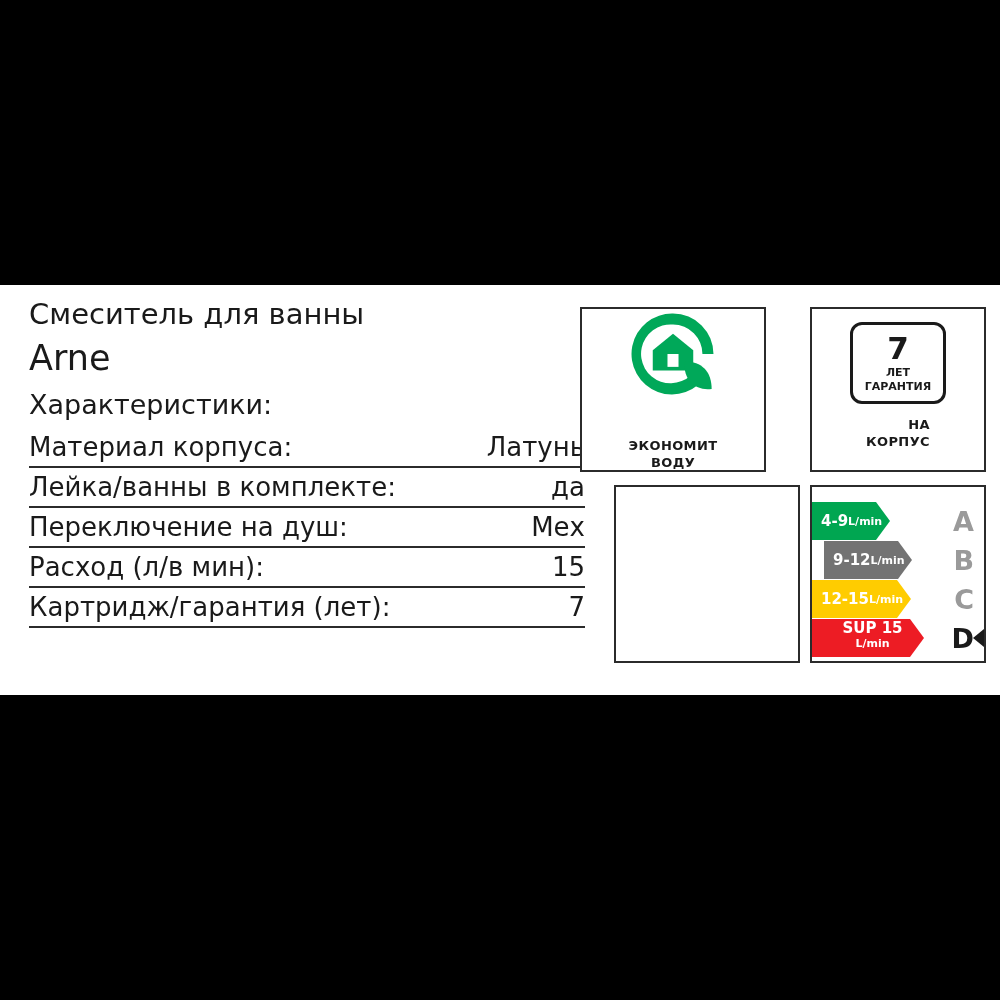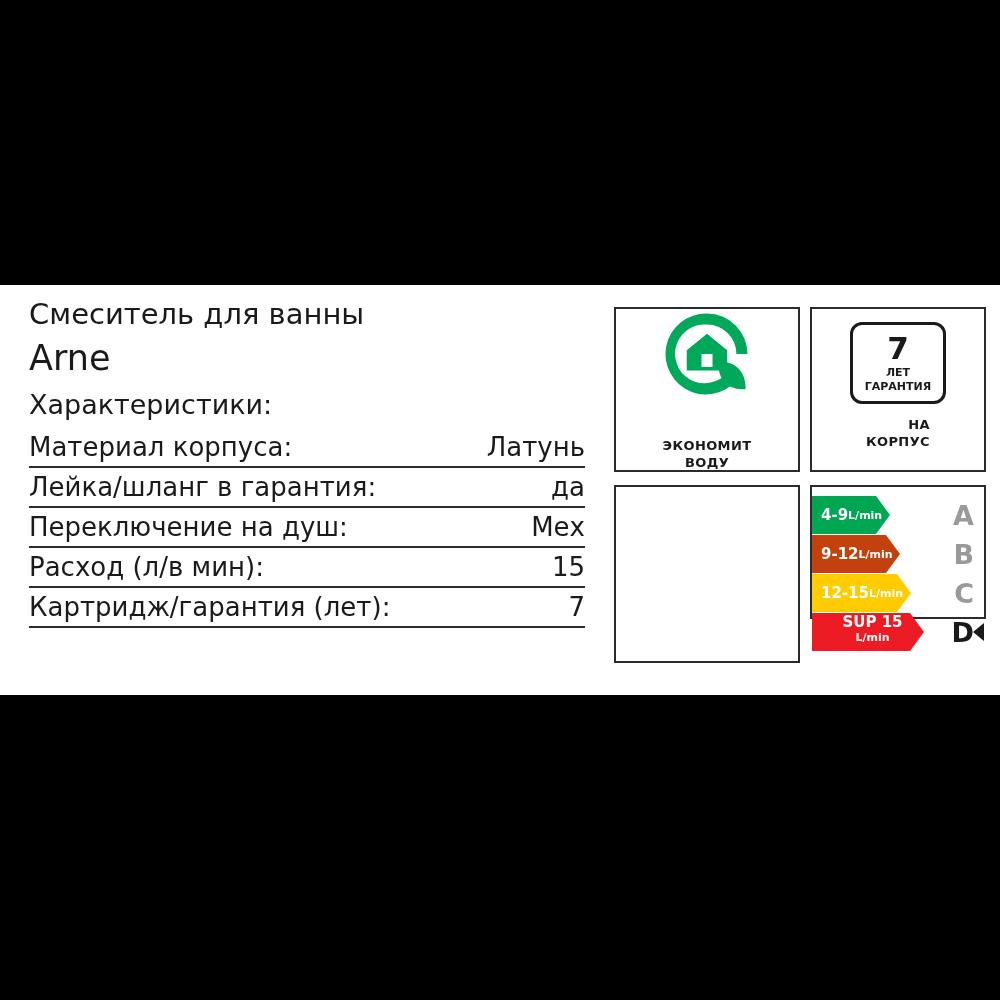--- a/index.html
+++ b/index.html
@@ -65,21 +65,21 @@
     white-space: nowrap;
   }
   .spec-value {
     white-space: nowrap;
     padding-left: 10px;
   }
 
   
   .badge-eco {
     position: absolute;
-    left: 614px;
+    left: 580px;
     top: 22px;
     width: 186px;
     height: 165px;
     border: 2px solid #2b2b2b;
     box-sizing: border-box;
     background: #fff;
     display: flex;
     flex-direction: column;
     align-items: center;
     justify-content: center;
@@ -164,25 +164,25 @@
     border: 2px solid #2b2b2b;
     box-sizing: border-box;
     background: #fff;
   }
 
   .badge-energy {
     position: absolute;
     left: 810px;
     top: 200px;
     width: 176px;
-    height: 134px;
+    height: 178px;
     border: 2px solid #2b2b2b;
     box-sizing: border-box;
     background: #fff;
-    padding: 9px 0 3px 0;
+    padding: 15px 0 3px 0;
     display: flex;
     flex-direction: column;
     justify-content: space-between;
   }
   .energy-row {
     position: relative;
     height: 41px;
     display: flex;
     align-items: center;
     margin-bottom: 1px;
@@ -231,21 +231,21 @@
   <div class="left-col">
     <div class="product-type">Смеситель для ванны</div>
     <div class="product-name">Arne</div>
     <div class="specs-title">Характеристики:</div>
 
     <div class="spec-row">
       <span class="spec-label">Материал корпуса:</span>
       <span class="spec-value">Латунь</span>
     </div>
     <div class="spec-row">
-      <span class="spec-label">Лейка/шланг в гарантия:</span>
+      <span class="spec-label">Лейка/ванны в комплекте:</span>
       <span class="spec-value">да</span>
     </div>
     <div class="spec-row">
       <span class="spec-label">Переключение на душ:</span>
       <span class="spec-value">Мех</span>
     </div>
     <div class="spec-row">
       <span class="spec-label">Расход (л/в мин):</span>
       <span class="spec-value">15</span>
     </div>
@@ -288,21 +288,21 @@
 
     <div class="energy-row">
       <div class="energy-bar" id="bar0" style="background: rgb(0, 166, 81); width: 78px;">
         <span>4-9</span>
           <span class="unit">L/min</span>
       </div>
       <div class="energy-letter" id="letter0">A</div>
     </div>
 
     <div class="energy-row">
-      <div class="energy-bar" id="bar1" style="background: #c2410c; width: 88px;">
+      <div class="energy-bar" id="bar1" style="background: #737373; width: 88px; margin-left: 12px;">
         <span>9-12</span>
           <span class="unit">L/min</span>
       </div>
       <div class="energy-letter" id="letter1">B</div>
     </div>
 
     <div class="energy-row">
       <div class="energy-bar" id="bar2" style="background: rgb(255, 204, 0); width: 99px;">
         <span>12-15</span>
           <span class="unit">L/min</span>

